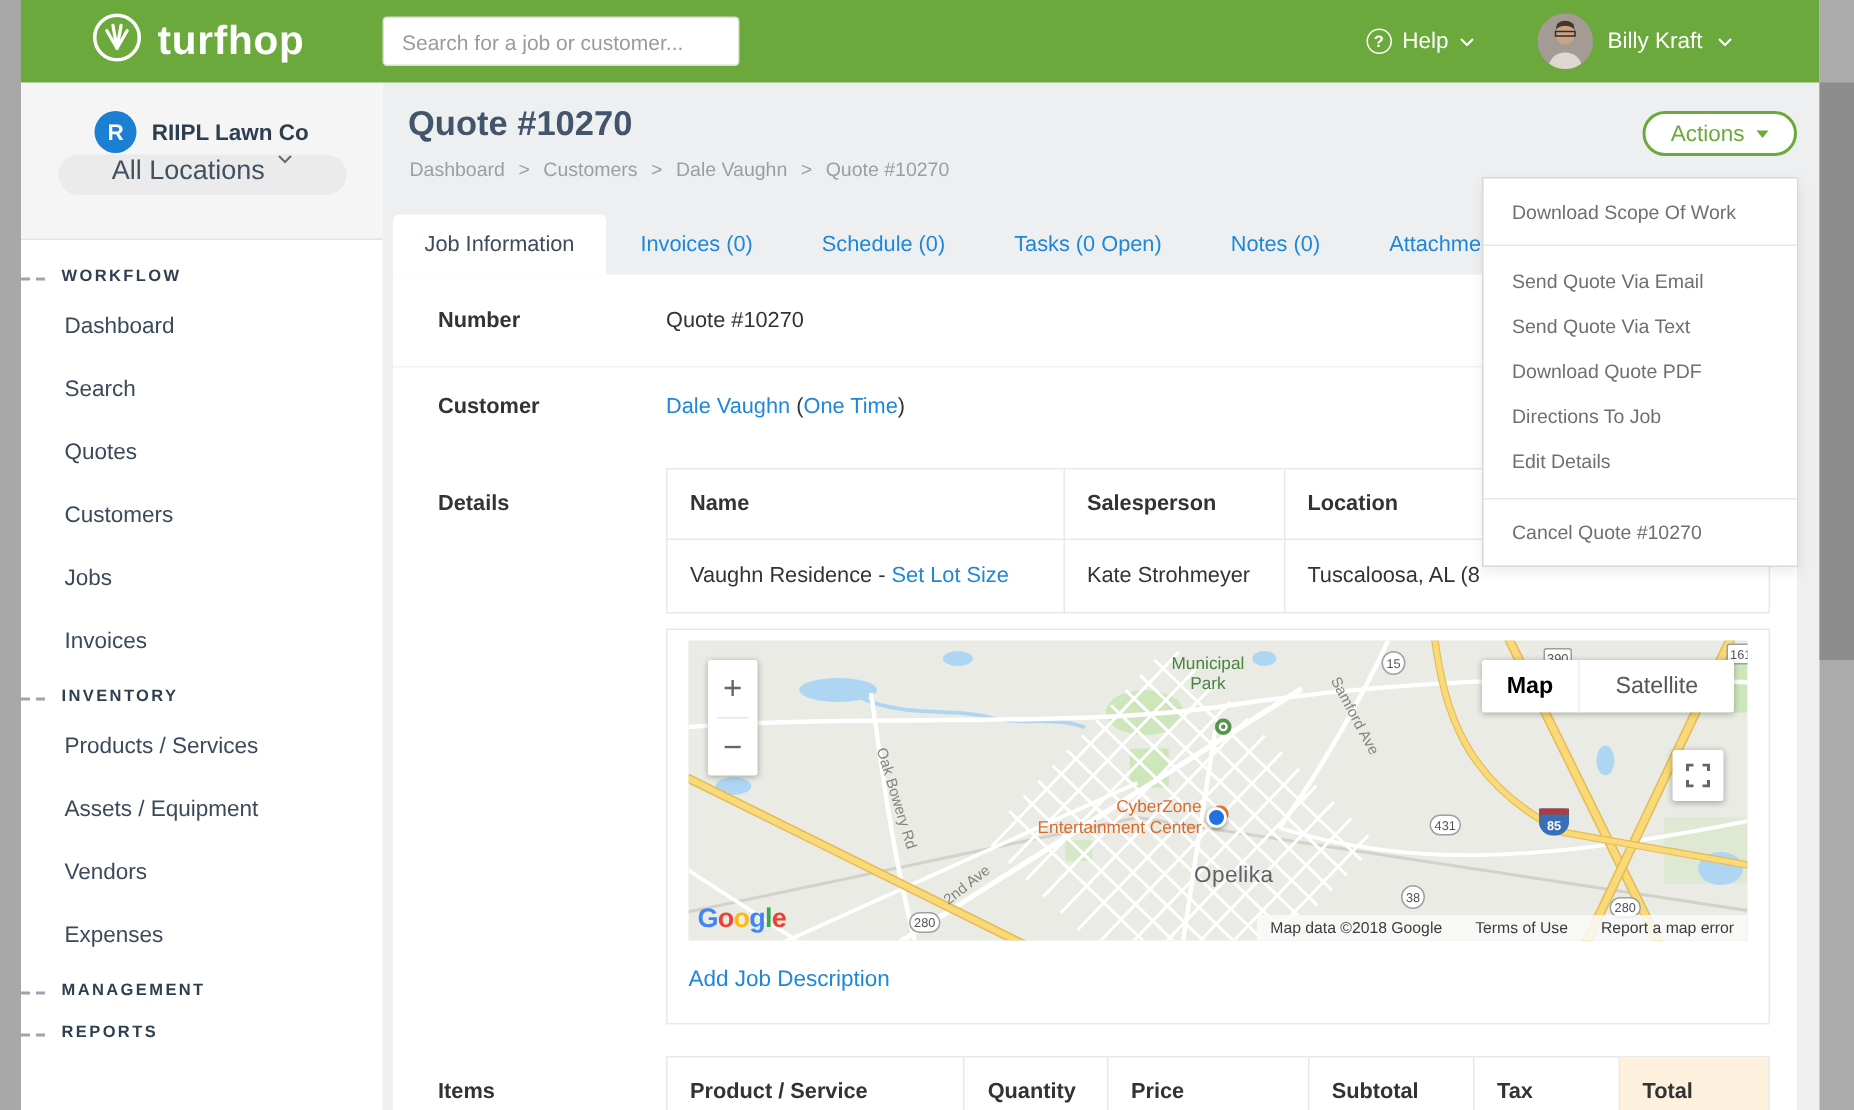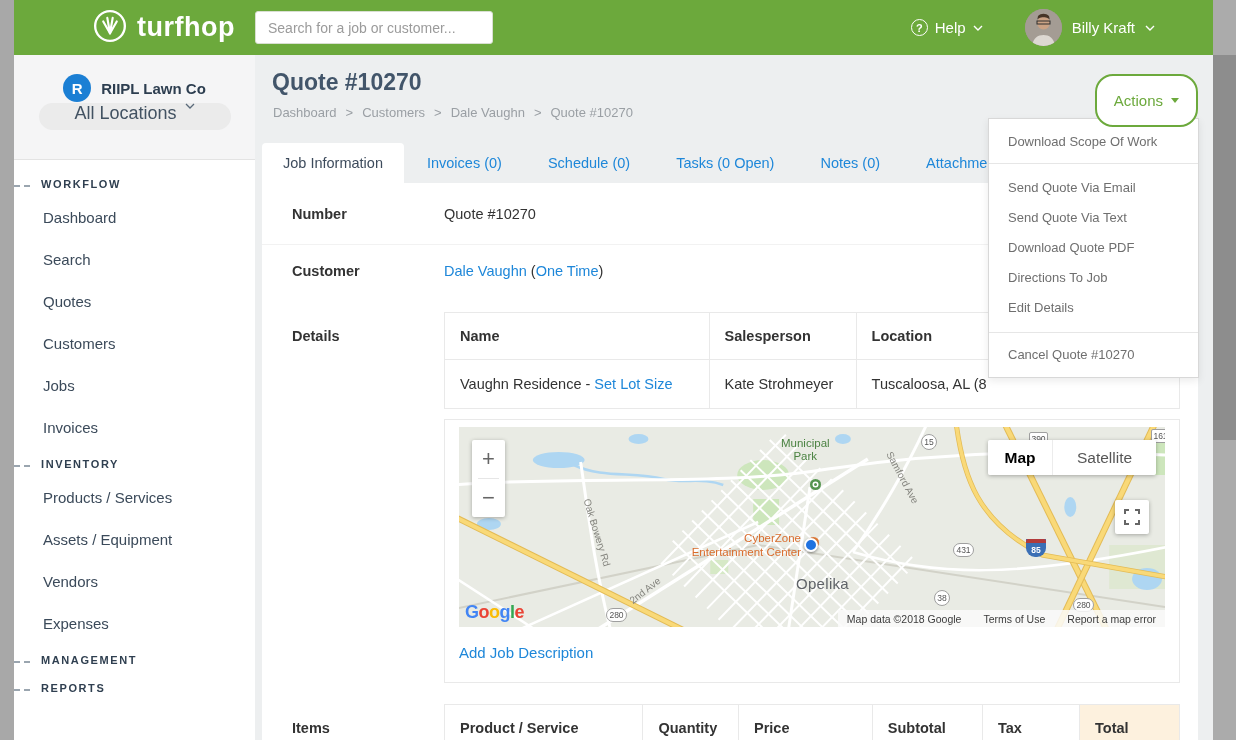--- a/index.html
+++ b/index.html
@@ -6,21 +6,21 @@
   html,body { width:1236px; height:740px; }
   body { font-family:"Liberation Sans", sans-serif; background:#fff; overflow:hidden; }
   .root { position:relative; width:1236px; height:740px; overflow:hidden; background:#eef0f1; }
 
   
   .left-strip { position:absolute; left:0; top:0; width:14px; height:740px; background:#a8a8a8; z-index:60; }
   .right-strip { position:absolute; right:0; top:0; width:23px; height:740px; background:#ababab; z-index:60; }
   .right-strip .thumb { position:absolute; left:0; top:55px; width:23px; height:385px; background:#8d8d8d; }
 
   
-  .topbar { position:absolute; left:14px; top:0; width:1199px; height:55px; background:#6ca93c; display:flex; align-items:center; z-index:50;padding-left:32px; }
+  .topbar { position:absolute; left:14px; top:0; width:1199px; height:55px; background:#6ca93c; display:flex; align-items:center; z-index:50; }
   .logo { display:flex; align-items:center; gap:9px; margin-left:46px; }
   .logo-text { color:#fff; font-size:27px; font-weight:bold; letter-spacing:.5px; }
   .search-wrap { position:absolute; left:241px; top:11px; }
   .search-input { width:238px; height:33px; border:1px solid #d9dfd2; border-radius:3px; padding:0 12px; font-size:14px; color:#555; font-family:"Liberation Sans",sans-serif; outline:none; }
   .search-input::placeholder { color:#9b9b9b; }
   .top-right { position:absolute; right:58px; top:0; height:55px; display:flex; align-items:center; gap:14px; color:#fff; }
   .help { display:flex; align-items:center; gap:7px; font-size:15px; cursor:pointer; margin-right:28px; }
   .help-q { width:17px; height:17px; border:1.5px solid #fff; border-radius:50%; font-size:11px; display:flex; align-items:center; justify-content:center; font-weight:bold; }
   .chev { width:10px; height:6px; }
   .avatar { width:37px; height:37px; border-radius:50%; overflow:hidden; background:#9a938c; }
@@ -35,21 +35,21 @@
   .loc-pill { margin:1px auto 0; width:192px; height:27px; background:#ebebeb; border-radius:14px; display:flex; align-items:flex-start; justify-content:center; gap:8px; font-size:18px; color:#425262; cursor:pointer; }
   .side-nav { padding-top:8px; }
   .nav-head { position:relative; padding:10px 0 6px 27px; font-size:11px; font-weight:bold; letter-spacing:1.6px; color:#2f3f50; }
   .nav-head::before { content:""; position:absolute; left:0; top:17px; width:16px; border-top:2px dashed #9aa5af; }
   .nav-item { height:42px; display:flex; align-items:center; padding-left:29px; font-size:15px; color:#3b4a5a; cursor:pointer; }
 
   
   .main { position:absolute; left:255px; top:55px; width:958px; height:685px; background:#edeff0; }
   .page-title { position:absolute; left:17px; top:14px; font-size:23px; font-weight:bold; color:#42556a; }
   .breadcrumb { position:absolute; left:18px; top:50px; font-size:13px; color:#9a9fa4; display:flex; gap:9px; align-items:center; }
-  .actions-btn { position:absolute; right:15px; top:19px; height:53px; padding:0 17px; background:#fff; border:2px solid #6ca93c; border-radius:18px; color:#6ca93c; font-size:15px; display:flex; align-items:center; gap:8px; cursor:pointer; z-index:45; font-family:"Liberation Sans",sans-serif; }
+  .actions-btn { position:absolute; right:15px; top:19px; height:30px; padding:0 17px; background:#fff; border:2px solid #6ca93c; border-radius:18px; color:#6ca93c; font-size:15px; display:flex; align-items:center; gap:8px; cursor:pointer; z-index:45; font-family:"Liberation Sans",sans-serif; }
   .caret-dn { width:0; height:0; border-left:4px solid transparent; border-right:4px solid transparent; border-top:5px solid #6ca93c; }
 
   .tabs { position:absolute; left:7px; top:88px; height:40px; display:flex; align-items:flex-end; }
   .tab { height:40px; line-height:40px; padding:0 23px; font-size:14.5px; color:#1e87d9; cursor:pointer; }
   .tab.active { background:#fff; color:#3d4b5c; border-radius:4px 4px 0 0; padding:0 21px; }
 
   .panel { position:absolute; left:7px; top:128px; width:936px; height:620px; background:#fff; }
   .frow { display:flex; align-items:center; border-bottom:1px solid #f2f2f2; }
   .frow.r1 { height:62px; }
   .frow.r2 { height:51px; border-bottom:none; }

